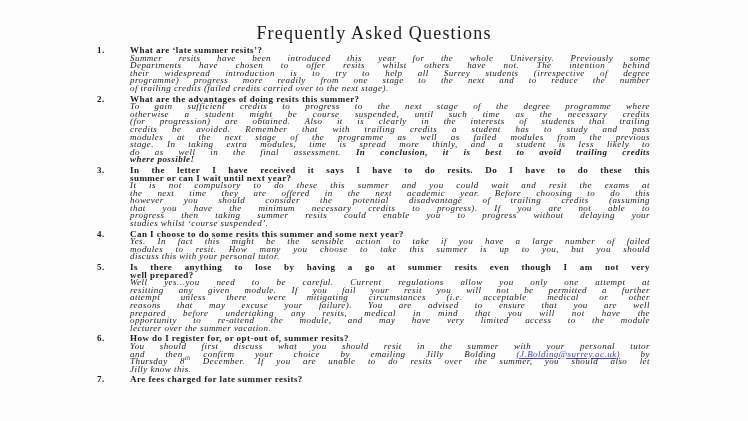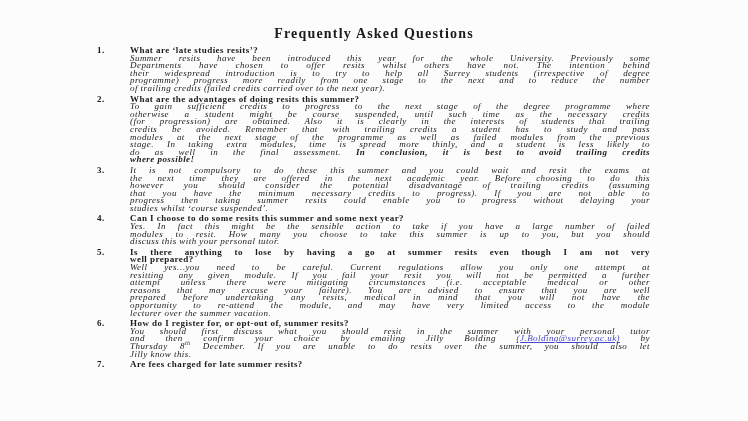--- a/index.html
+++ b/index.html
@@ -6,22 +6,22 @@
   body {
     width: 748px; height: 421px;
     background: #fcfcfc;
     color: #1b1b1b;
     font-family: "Liberation Serif", serif;
     overflow: hidden;
   }
   .page { padding-top: 27px; }
   .title-block {
     text-align: center;
-    font-weight: bold;
-    font-size: 14px;
+    font-weight: normal;
+    font-size: 18px;
     line-height: 13px;
     letter-spacing: 1.2px;
   }
   .faq-list {
     margin-top: 7px;
     padding-left: 97px;
     padding-right: 98px;
   }
   .faq-item {
     display: flex;
@@ -50,28 +50,28 @@
 
 <div class="page">
   <div class="title-block">
     <div>Frequently Asked Questions</div>
   </div>
   <div class="faq-list">
       <div class="faq-item">
         <div class="item-number">1.</div>
         <div class="item-content">
           <div class="q-block">
-            <div class="tline last"><span>What are ‘late studies resits’?</span></div>
+            <div class="tline last"><span>What are ‘late summer resits’?</span></div>
           </div>
           <div class="a-block">
             <div class="tline fill"><span>Summer resits have been introduced this year for the whole University. Previously some</span></div>
             <div class="tline fill"><span>Departments have chosen to offer resits whilst others have not. The intention behind</span></div>
             <div class="tline fill"><span>their widespread introduction is to try to help all Surrey students (irrespective of degree</span></div>
             <div class="tline fill"><span>programme) progress more readily from one stage to the next and to reduce the number</span></div>
-            <div class="tline last"><span>of trailing credits (failed credits carried over to the next year).</span></div>
+            <div class="tline last"><span>of trailing credits (failed credits carried over to the next stage).</span></div>
           </div>
         </div>
       </div>
       <div class="faq-item">
         <div class="item-number">2.</div>
         <div class="item-content">
           <div class="q-block">
             <div class="tline last"><span>What are the advantages of doing resits this summer?</span></div>
           </div>
           <div class="a-block">
@@ -82,20 +82,24 @@
             <div class="tline fill"><span>modules at the next stage of the programme as well as failed modules from the previous</span></div>
             <div class="tline fill"><span>stage. In taking extra modules, time is spread more thinly, and a student is less likely to</span></div>
             <div class="tline fill"><span>do as well in the final assessment. </span><span class="seg-bold">In conclusion, it is best to avoid trailing credits</span></div>
             <div class="tline last"><span class="seg-bold">where possible!</span></div>
           </div>
         </div>
       </div>
       <div class="faq-item">
         <div class="item-number">3.</div>
         <div class="item-content">
+          <div class="q-block">
+            <div class="tline fill"><span>In the letter I have received it says I have to do resits. Do I have to do these this</span></div>
+            <div class="tline last"><span>summer or can I wait until next year?</span></div>
+          </div>
           <div class="a-block">
             <div class="tline fill"><span>It is not compulsory to do these this summer and you could wait and resit the exams at</span></div>
             <div class="tline fill"><span>the next time they are offered in the next academic year. Before choosing to do this</span></div>
             <div class="tline fill"><span>however you should consider the potential disadvantage of trailing credits (assuming</span></div>
             <div class="tline fill"><span>that you have the minimum necessary credits to progress). If you are not able to</span></div>
             <div class="tline fill"><span>progress then taking summer resits could enable you to progress without delaying your</span></div>
             <div class="tline last"><span>studies whilst ‘course suspended’.</span></div>
           </div>
         </div>
       </div>

